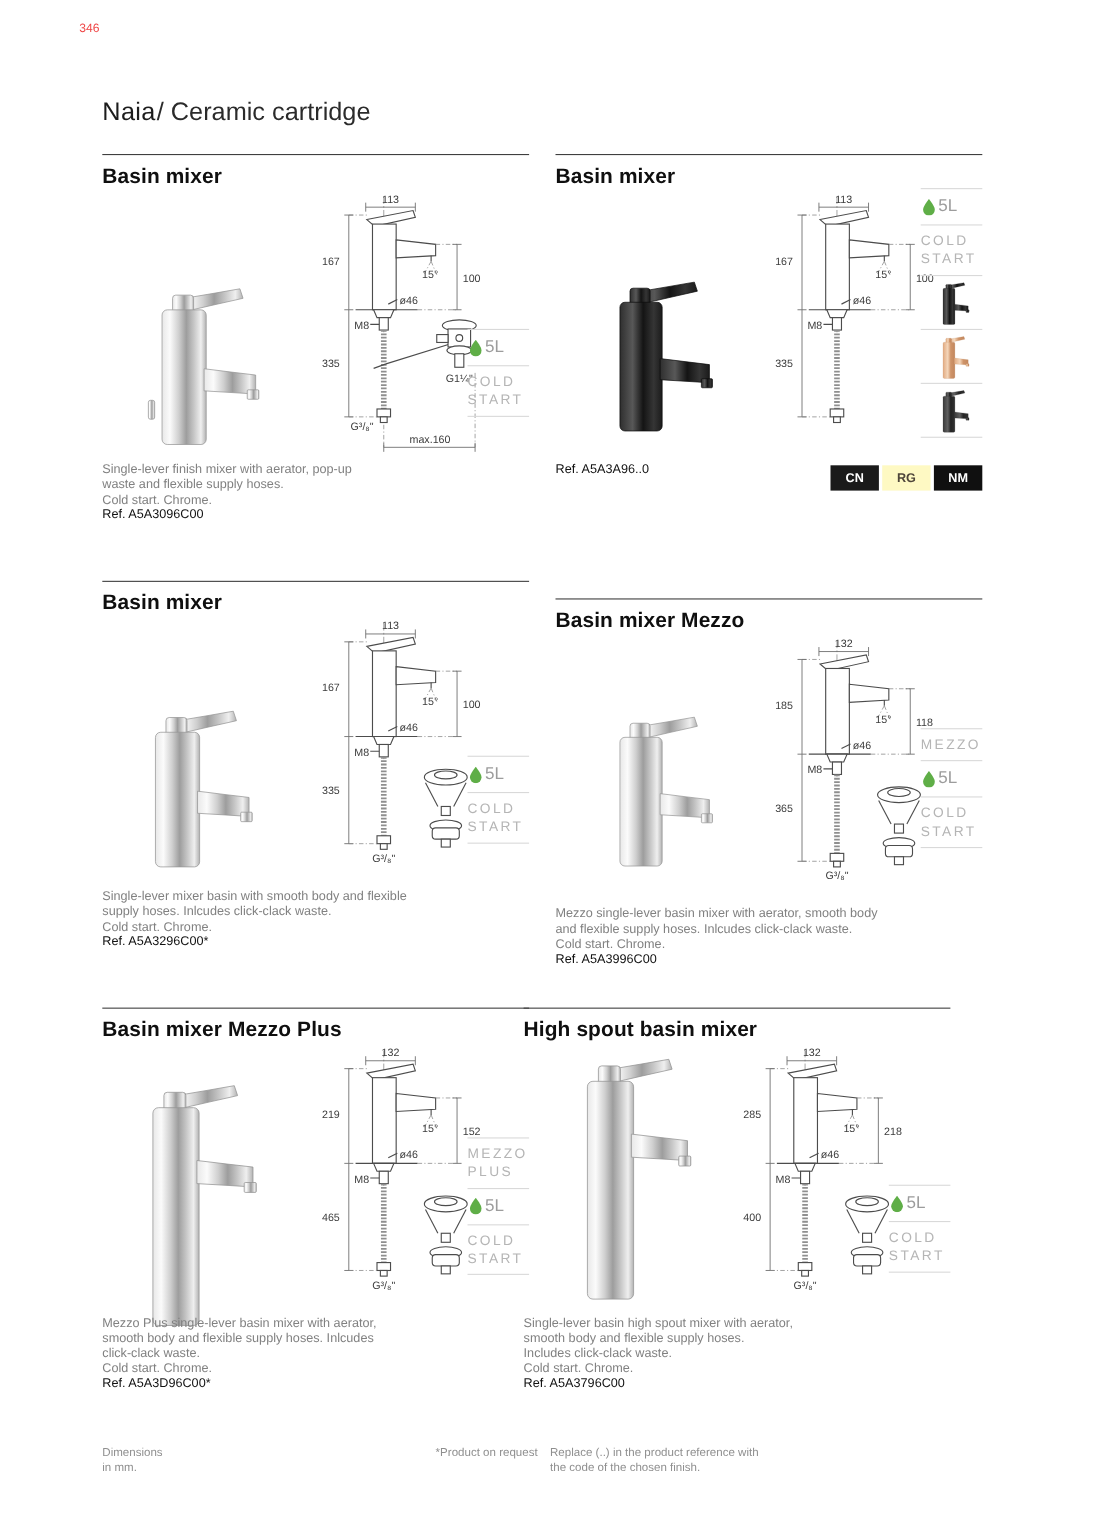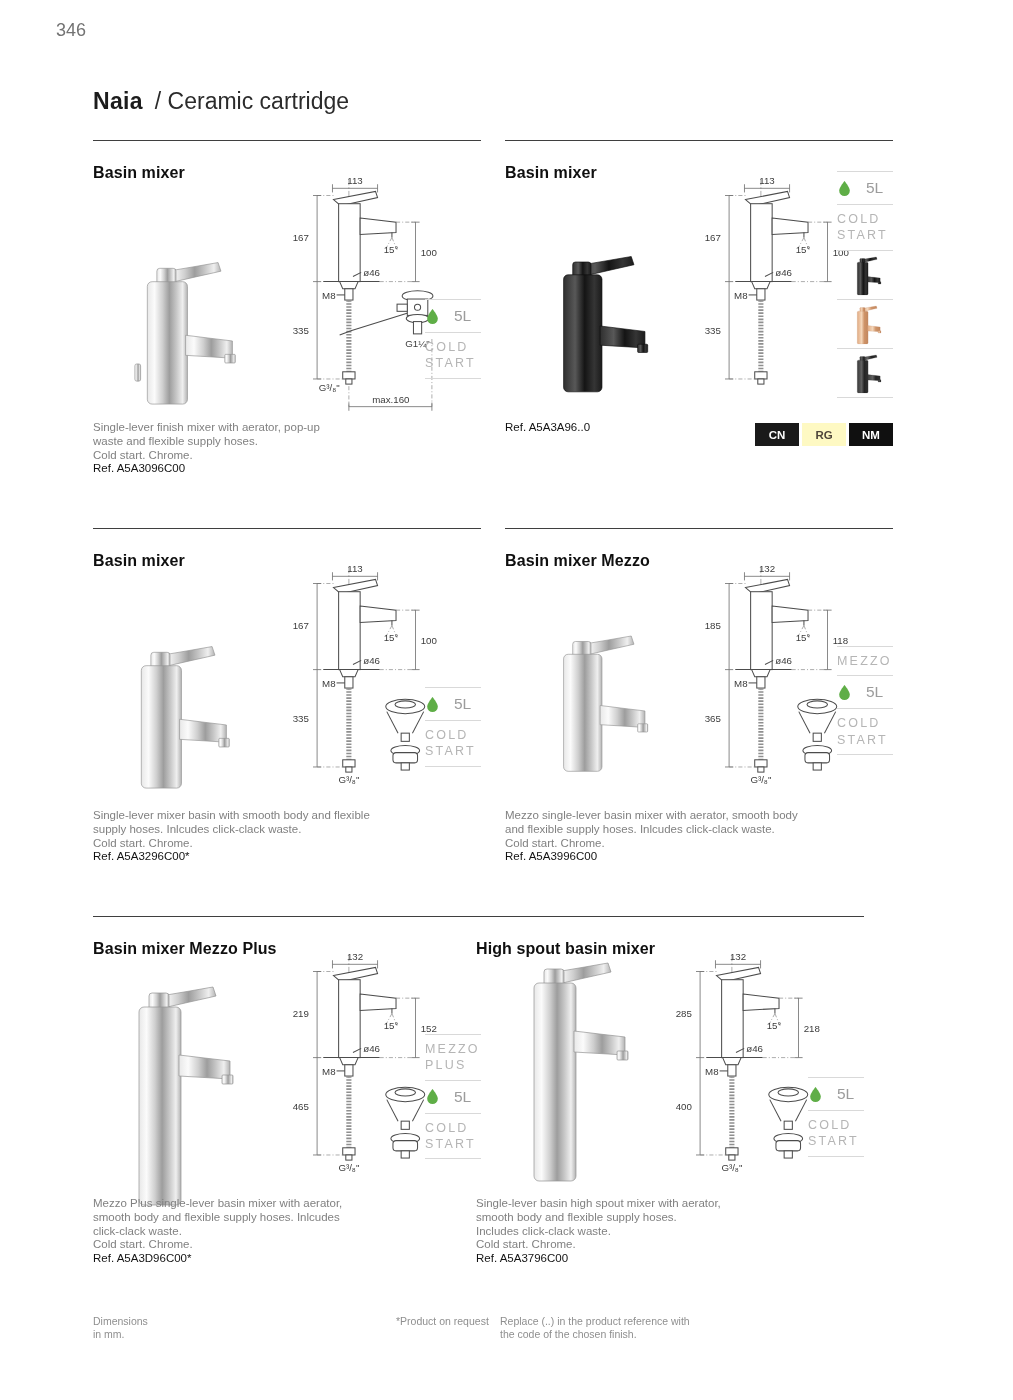--- a/index.html
+++ b/index.html
@@ -1,37 +1,37 @@
 <!DOCTYPE html>
 <html><head>
 <meta charset="utf-8">
 <style>
 *{margin:0;padding:0;box-sizing:border-box}
 html,body{background:#fff}
 body{width:1013px;height:1400px;position:relative;font-family:"Liberation Sans",sans-serif;color:#222;overflow:hidden}
-.pagenum{position:absolute;left:56px;top:20px;font-size:18px;color:#737373}
+.pagenum{position:absolute;left:72px;top:20px;font-size:11px;color:#ef4444}
 .title{position:absolute;left:93px;top:88px;font-size:23px;color:#1c1c1c}
-.title .brand{font-weight:bold;letter-spacing:.3px;margin-right:12px}
+.title .brand{font-weight:normal;letter-spacing:.3px;margin-right:1px}
 .title .sub{font-weight:normal;color:#2b2b2b}
 .cell{position:absolute;width:388px;height:388px;border-top:1px solid #3f3f3f}
-.cell h2{font-size:16px;font-weight:bold;color:#0f0f0f;margin-top:23px;letter-spacing:.1px}
+.cell h2{font-size:19px;font-weight:bold;color:#0f0f0f;margin-top:9px;letter-spacing:.1px}
 .photo{position:absolute}
 .photo use{fill:url(#chromeV);stroke:#949494;stroke-width:.7}
 .photo.black use{fill:url(#blackV);stroke:#0c0c0c}
 .tech{position:absolute;left:148px;top:34px;width:226px;height:246px}
 .tech text{font-size:9.5px;fill:#3c3c3c;font-family:"Liberation Sans",sans-serif}
 .part{fill:#fff;stroke:#4c4c4c;stroke-width:1}
 .ln{stroke:#4c4c4c;fill:none;stroke-width:1}
 .dim{stroke:#6f6f6f;stroke-width:.8}
 .ext{stroke:#8c8c8c;stroke-width:.7;stroke-dasharray:4 2 1 2}
 .cl{stroke:#8c8c8c;stroke-width:.7;stroke-dasharray:6 2 1.5 2}
 .hose{stroke:#8f8f8f;stroke-width:5;stroke-dasharray:1.6 1.4}
 .badges{position:absolute;right:0;width:56px;display:flex;flex-direction:column}
 .bdiv{border-top:1px solid #d9d9d9}
-.b5l{display:flex;align-items:center;gap:16px;padding:7px 2px;color:#9c9c9c;font-size:15.5px}
+.b5l{display:flex;align-items:center;gap:3px;padding:7px 2px;color:#9c9c9c;font-size:15.5px}
 .b5l svg{width:11px;height:15px;fill:#5fae47;flex:none}
 .bcold,.bmezzo{font-size:12.5px;font-weight:normal;letter-spacing:2.2px;color:#b5b5b5;line-height:1.3;white-space:pre-line;padding:6px 0}
 .thumb{display:block;width:36px;height:42px;margin:3px auto}
 .thumb.blk use{fill:url(#blackV);stroke:#101010;stroke-width:.7}
 .thumb.rose use{fill:url(#roseV);stroke:#b9855e;stroke-width:.7}
 .thumb.nm use{fill:url(#nmV);stroke:#1d1d1d;stroke-width:.7}
 .descblock{position:absolute;left:0;top:280px;width:382px;font-size:11.5px;line-height:13.8px}
 .desc{color:#818181;white-space:pre-line}
 .ref{color:#121212;font-weight:normal}
 .swatches{position:absolute;right:0;top:282px;display:flex;gap:3px}
@@ -341,21 +341,21 @@
     <div class="bdiv"></div>
   </div>
   <div class="descblock">
     <p class="desc">Single-lever mixer basin with smooth body and flexible
 supply hoses. Inlcudes click-clack waste.
 Cold start. Chrome.</p>
     <p class="ref">Ref. A5A3296C00*</p>
   </div>
 </section>
 
-<section class="cell" style="left:505px;top:528px">
+<section class="cell" style="left:505px;top:544px">
   <h2>Basin mixer Mezzo</h2>
   <svg class="photo" style="left:22px;top:88px;width:128px;height:166px" viewBox="0 0 140 180">
     <use href="#fshort" width="140" height="180"></use>
   </svg>
   <svg class="tech" viewBox="0 0 220 240">
     <line class="cl" x1="105" y1="4" x2="105" y2="124"></line>
     <g>
       <polygon class="part" points="90,24 131,16 133,22 97,30"></polygon>
       <rect class="part" x="95" y="28" width="21" height="76"></rect>
       <polygon class="part" points="116,42 151,46 151,56 116,58"></polygon>

